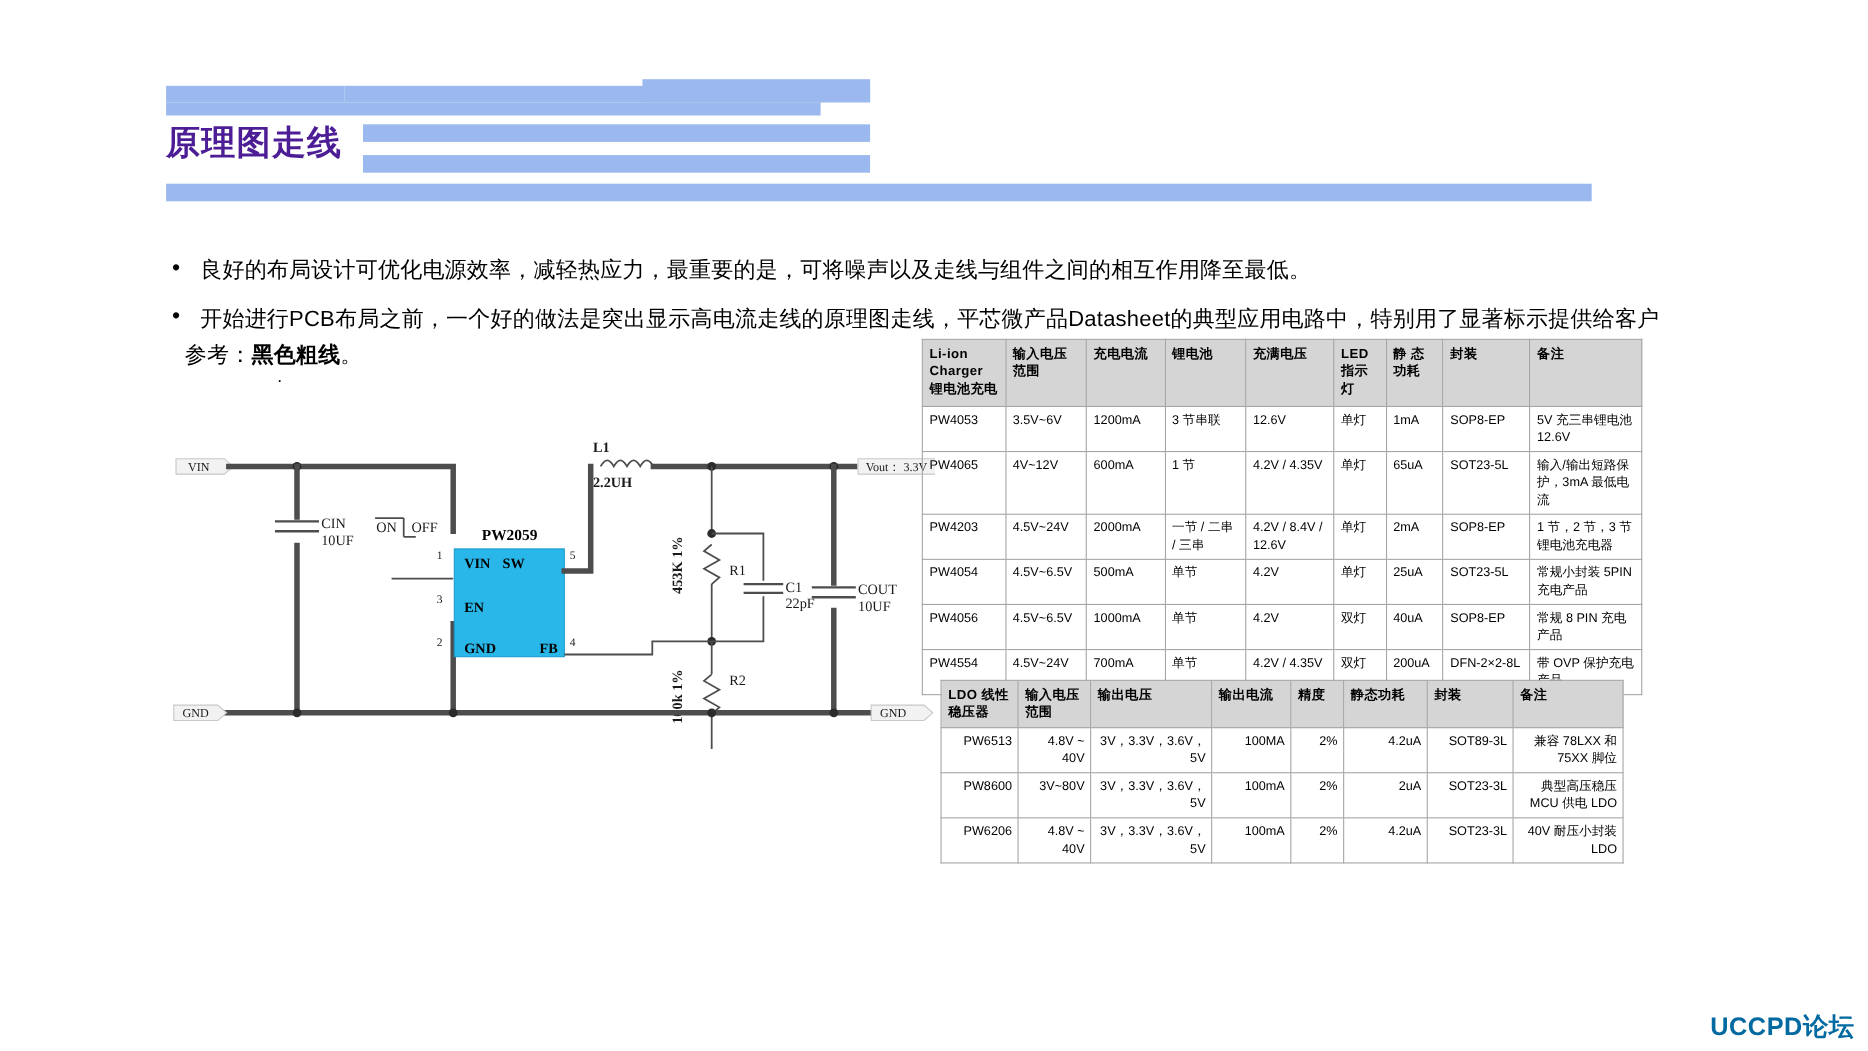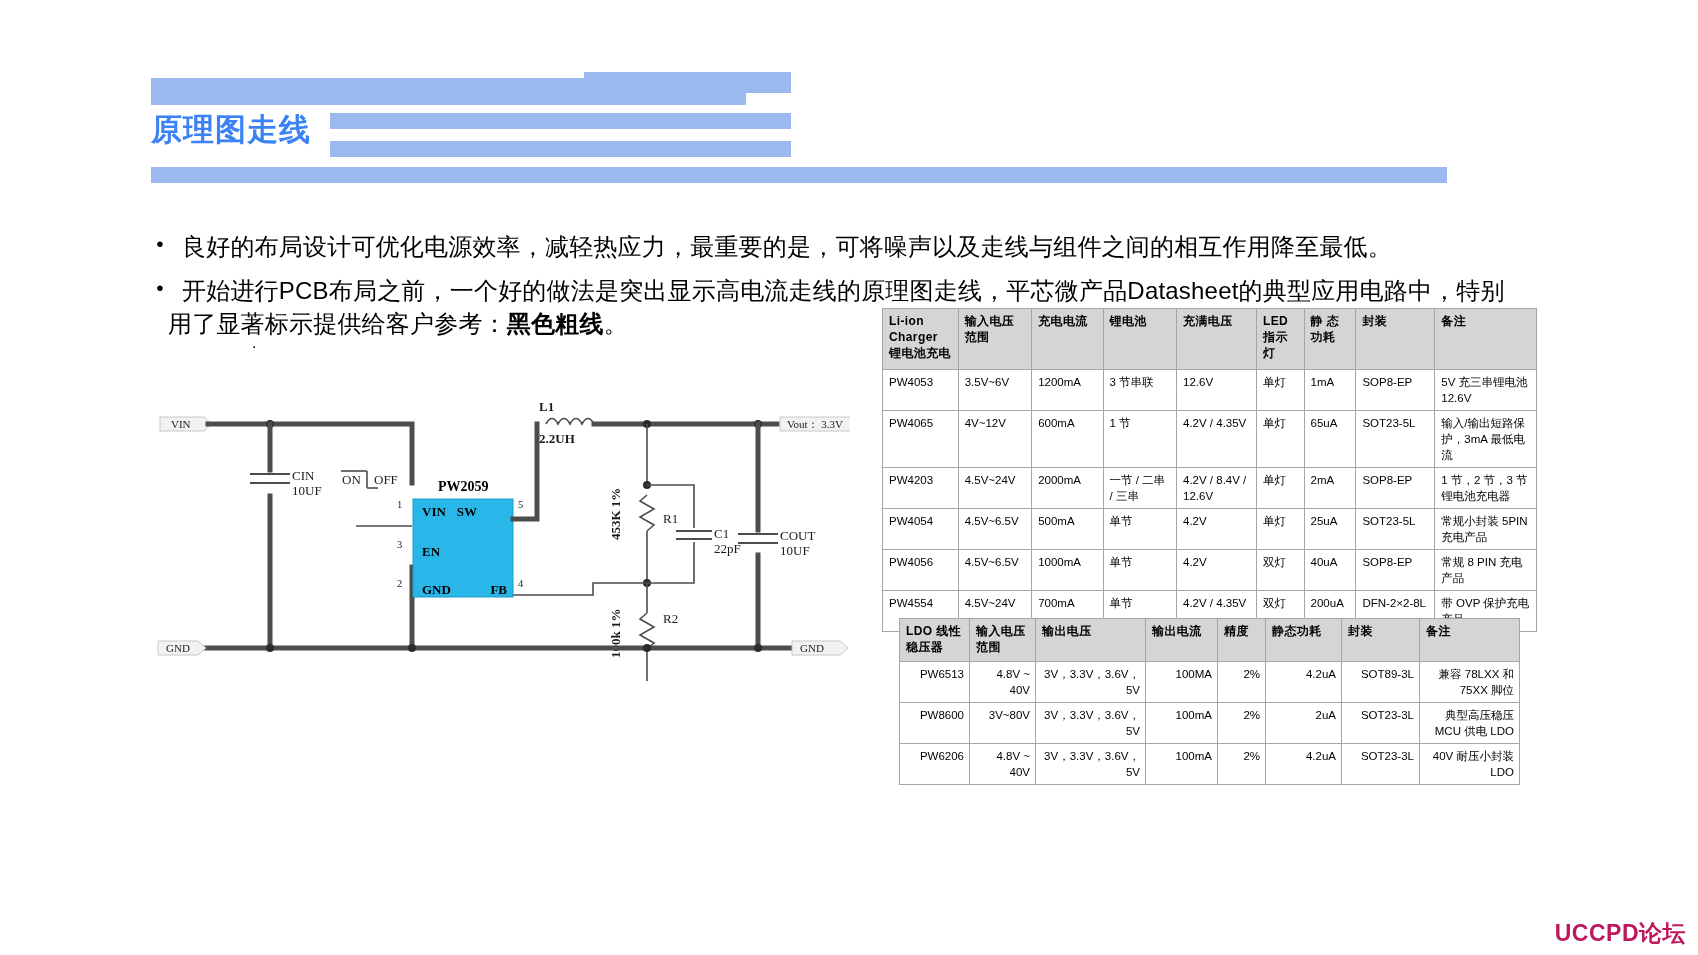--- a/index.html
+++ b/index.html
@@ -29,39 +29,39 @@
 
   #slide-title {
     position: absolute;
     left: 151px;
     top: 110px;
     font-size: 31px;
     font-weight: 700;
     letter-spacing: 1px;
     line-height: 40px;
     white-space: nowrap;
-    color: #3b82f6;
+    color: #4c1d95;
     font-family: "Liberation Sans", sans-serif;
   }
 
   
   .bullet-row {
     position: absolute;
     display: flex;
     align-items: flex-start;
   }
   .bullet-dot {
     width: 16px;
     flex: 0 0 16px;
     font-size: 21px;
     line-height: 28px;
     text-align: center;
   }
   .bullet-text {
-    font-size: 24px;
+    font-size: 20px;
     line-height: 33px;
     letter-spacing: 0.2px;
     white-space: pre-wrap;
   }
   #bullet-1 { left: 152px; top: 230px; width: 1360px; }
   #bullet-1 .bullet-text { text-indent: 14px; }
   #bullet-2 { left: 152px; top: 274px; width: 1360px; }
   #bullet-2 .bullet-text { text-indent: 14px; }
   .bold-red { font-weight: 700; }
 
@@ -74,21 +74,20 @@
   
   #circuit { position: absolute; left: 150px; top: 395px; width: 700px; height: 290px; }
   #circuit svg { display: block; }
 
   
   table { border-collapse: collapse; }
   .tbl {
     position: absolute;
     font-family: "Liberation Sans", sans-serif;
     table-layout: fixed;
-    margin-left: 44px;
   }
   .tbl td, .tbl th {
     border: 1px solid #a6a6a6;
     padding: 4px 5px 4px 6px;
     font-size: 11.5px;
     line-height: 16px;
     vertical-align: top;
     text-align: left;
     font-weight: normal;
     word-wrap: break-word;
@@ -107,21 +106,21 @@
   #ldo-table thead th { height: 34px; }
   #ldo-table tbody td { height: 28px; text-align: right; }
 
   
   #watermark {
     position: absolute;
     right: 12px;
     bottom: 6px;
     font-size: 23px;
     font-weight: 700;
-    color: #be185d;
+    color: #0369a1;
     letter-spacing: 0.5px;
   }
 </style>
 </head>
 <body>
 
 <div id="header-band">
   <div class="bar" id="bar-top-a"></div>
   <div class="bar" id="bar-top-b"></div>
   <div class="bar" id="bar-top-c"></div>

